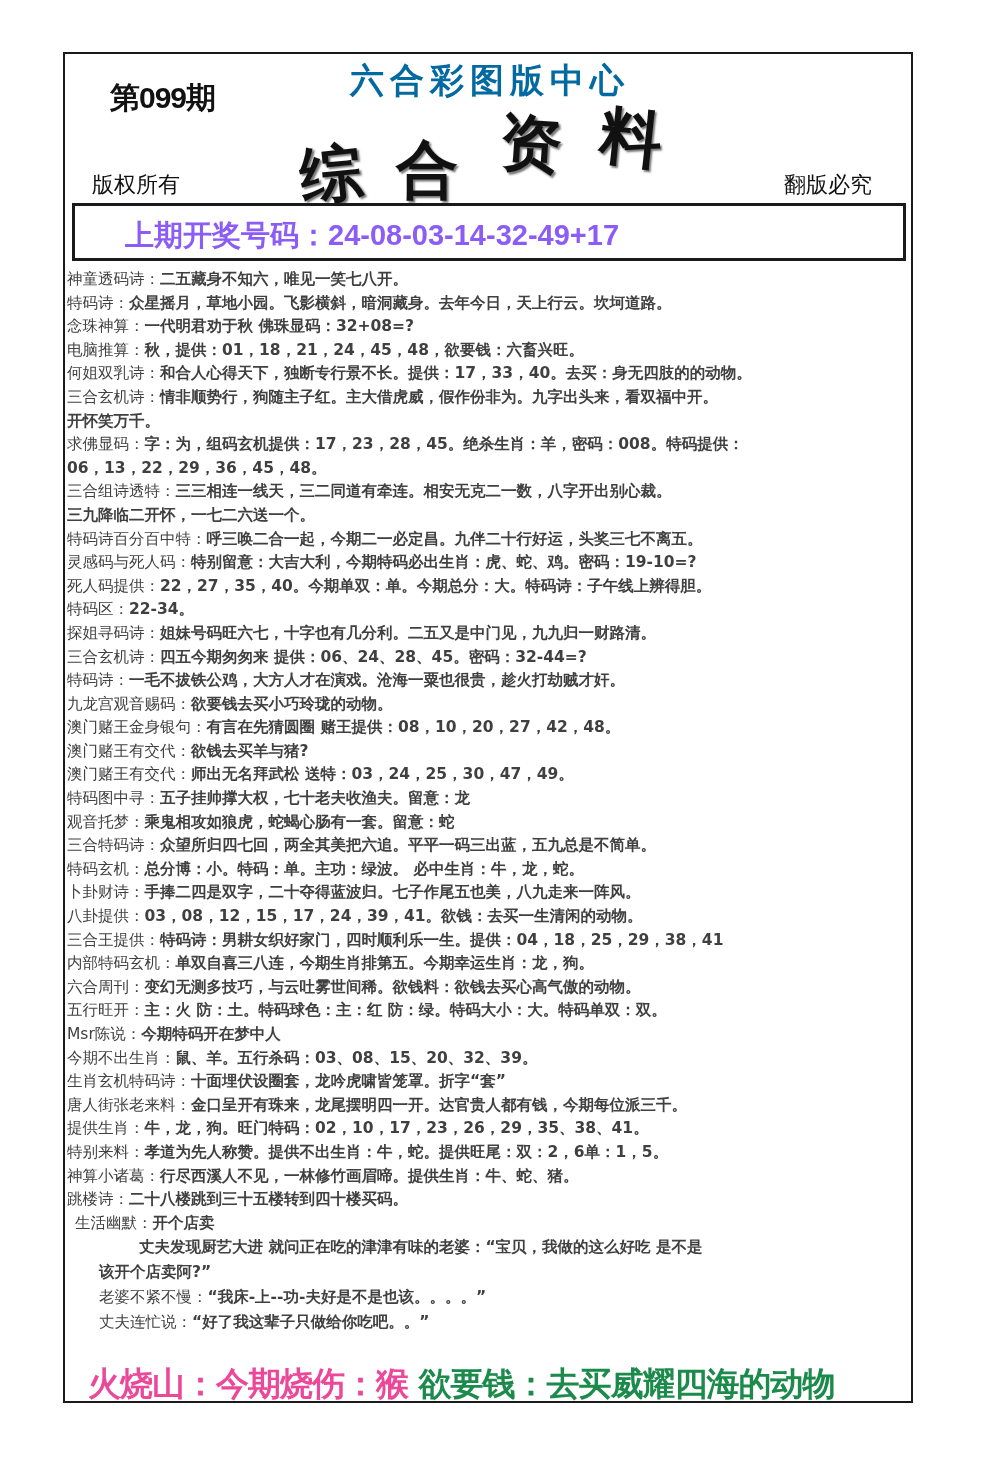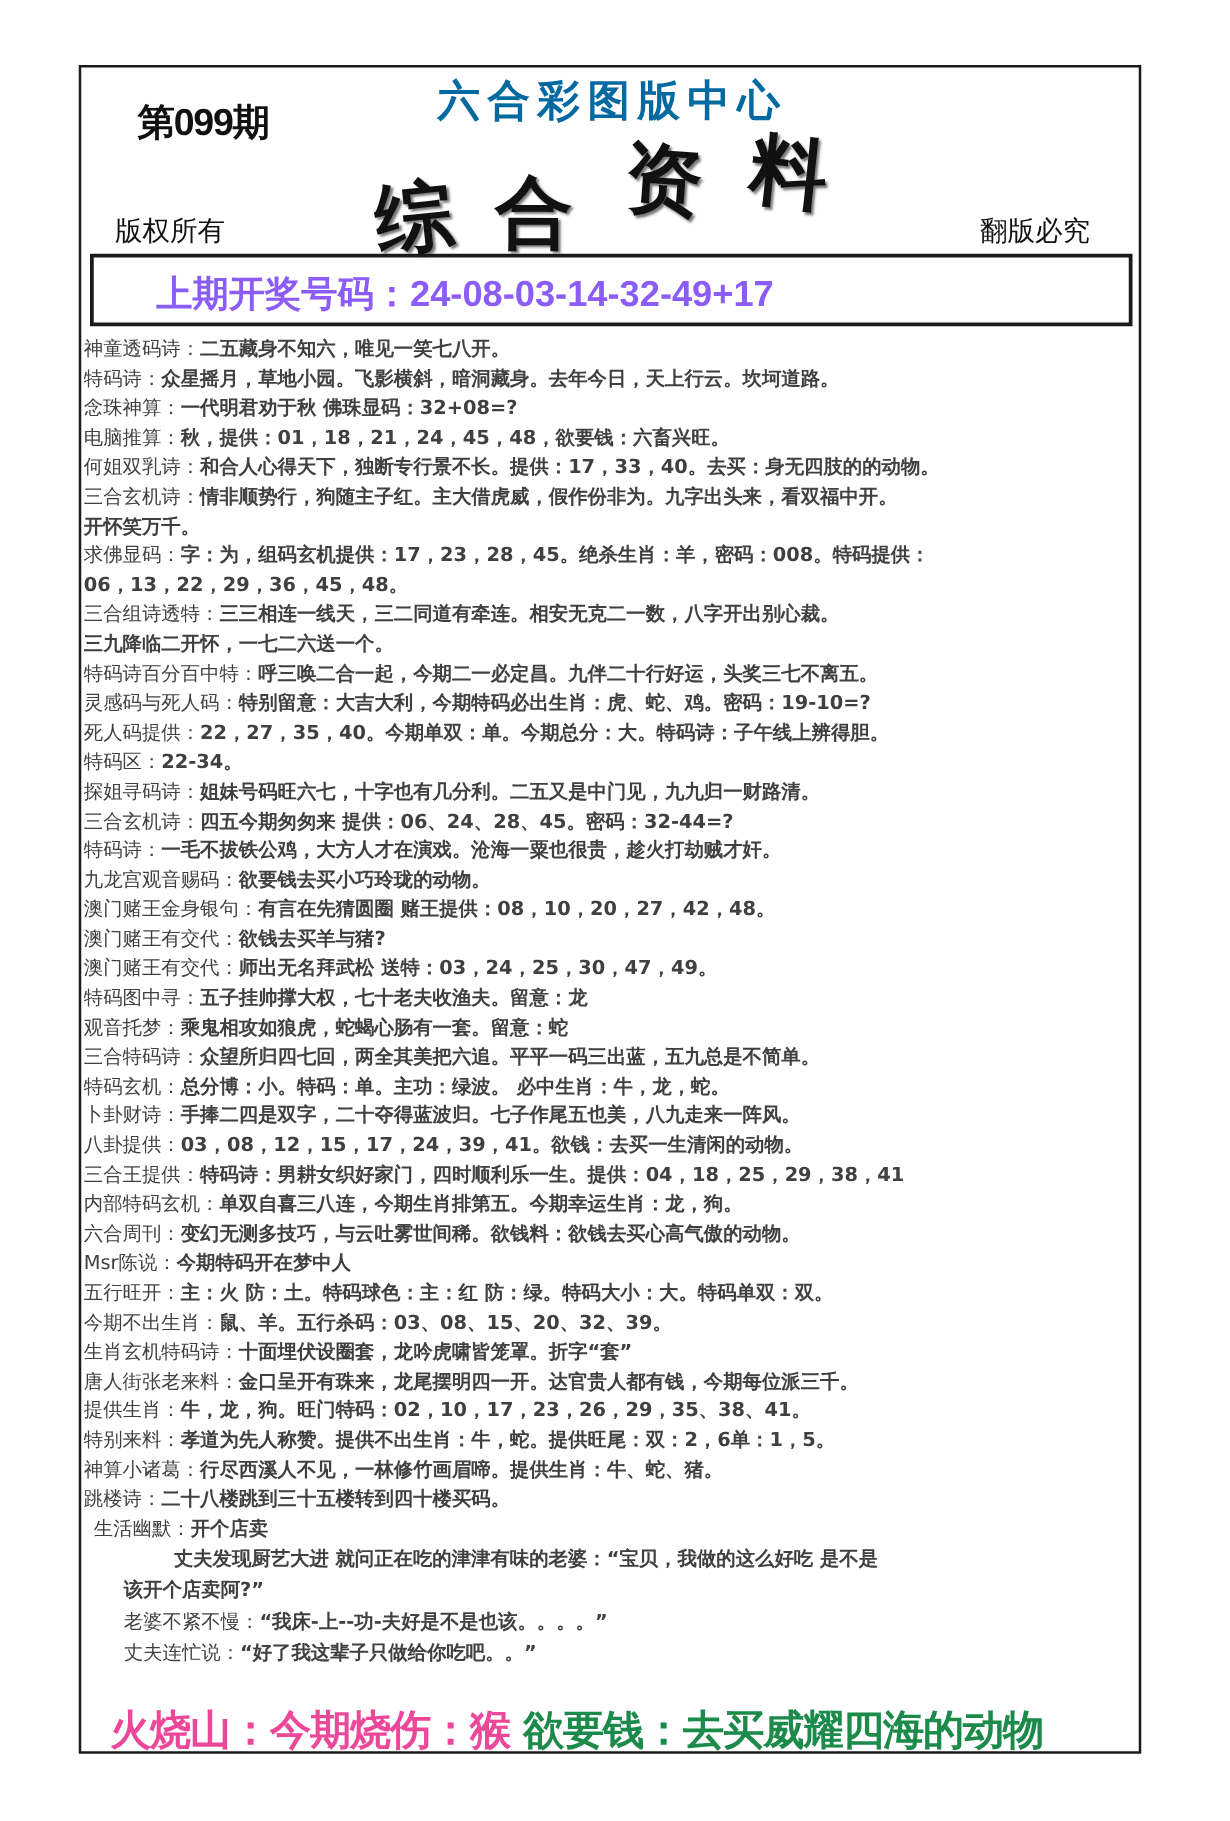--- a/index.html
+++ b/index.html
@@ -82,22 +82,22 @@
     <div class="line"><span class="lbl">澳门赌王有交代：</span><span class="txt">师出无名拜武松 送特：03，24，25，30，47，49。</span></div>
     <div class="line"><span class="lbl">特码图中寻：</span><span class="txt">五子挂帅撑大权，七十老夫收渔夫。留意：龙</span></div>
     <div class="line"><span class="lbl">观音托梦：</span><span class="txt">乘鬼相攻如狼虎，蛇蝎心肠有一套。留意：蛇</span></div>
     <div class="line"><span class="lbl">三合特码诗：</span><span class="txt">众望所归四七回，两全其美把六追。平平一码三出蓝，五九总是不简单。</span></div>
     <div class="line"><span class="lbl">特码玄机：</span><span class="txt">总分博：小。特码：单。主功：绿波。 必中生肖：牛，龙，蛇。</span></div>
     <div class="line"><span class="lbl">卜卦财诗：</span><span class="txt">手捧二四是双字，二十夺得蓝波归。七子作尾五也美，八九走来一阵风。</span></div>
     <div class="line"><span class="lbl">八卦提供：</span><span class="txt">03，08，12，15，17，24，39，41。欲钱：去买一生清闲的动物。</span></div>
     <div class="line"><span class="lbl">三合王提供：</span><span class="txt">特码诗：男耕女织好家门，四时顺利乐一生。提供：04，18，25，29，38，41</span></div>
     <div class="line"><span class="lbl">内部特码玄机：</span><span class="txt">单双自喜三八连，今期生肖排第五。今期幸运生肖：龙，狗。</span></div>
     <div class="line"><span class="lbl">六合周刊：</span><span class="txt">变幻无测多技巧，与云吐雾世间稀。欲钱料：欲钱去买心高气傲的动物。</span></div>
+    <div class="line"><span class="lbl">五行旺开：</span><span class="txt">主：火 防：土。特码球色：主：红 防：绿。特码大小：大。特码单双：双。</span></div>
     <div class="line"><span class="lbl">Msr陈说：</span><span class="txt">今期特码开在梦中人</span></div>
-    <div class="line"><span class="lbl">五行旺开：</span><span class="txt">主：火 防：土。特码球色：主：红 防：绿。特码大小：大。特码单双：双。</span></div>
     <div class="line"><span class="lbl">今期不出生肖：</span><span class="txt">鼠、羊。五行杀码：03、08、15、20、32、39。</span></div>
     <div class="line"><span class="lbl">生肖玄机特码诗：</span><span class="txt">十面埋伏设圈套，龙吟虎啸皆笼罩。折字“套”</span></div>
     <div class="line"><span class="lbl">唐人街张老来料：</span><span class="txt">金口呈开有珠来，龙尾摆明四一开。达官贵人都有钱，今期每位派三千。</span></div>
     <div class="line"><span class="lbl">提供生肖：</span><span class="txt">牛，龙，狗。旺门特码：02，10，17，23，26，29，35、38、41。</span></div>
     <div class="line"><span class="lbl">特别来料：</span><span class="txt">孝道为先人称赞。提供不出生肖：牛，蛇。提供旺尾：双：2，6单：1，5。</span></div>
     <div class="line"><span class="lbl">神算小诸葛：</span><span class="txt">行尽西溪人不见，一林修竹画眉啼。提供生肖：牛、蛇、猪。</span></div>
     <div class="line"><span class="lbl">跳楼诗：</span><span class="txt">二十八楼跳到三十五楼转到四十楼买码。</span></div>
     <div class="line small-indent"><span class="lbl">生活幽默：</span><span class="txt">开个店卖</span></div>
     <div class="line indent joke-line"><span class="txt">丈夫发现厨艺大进  就问正在吃的津津有味的老婆：“宝贝，我做的这么好吃  是不是</span></div>
     <div class="line joke-line"><span class="txt">该开个店卖阿?”</span></div>

